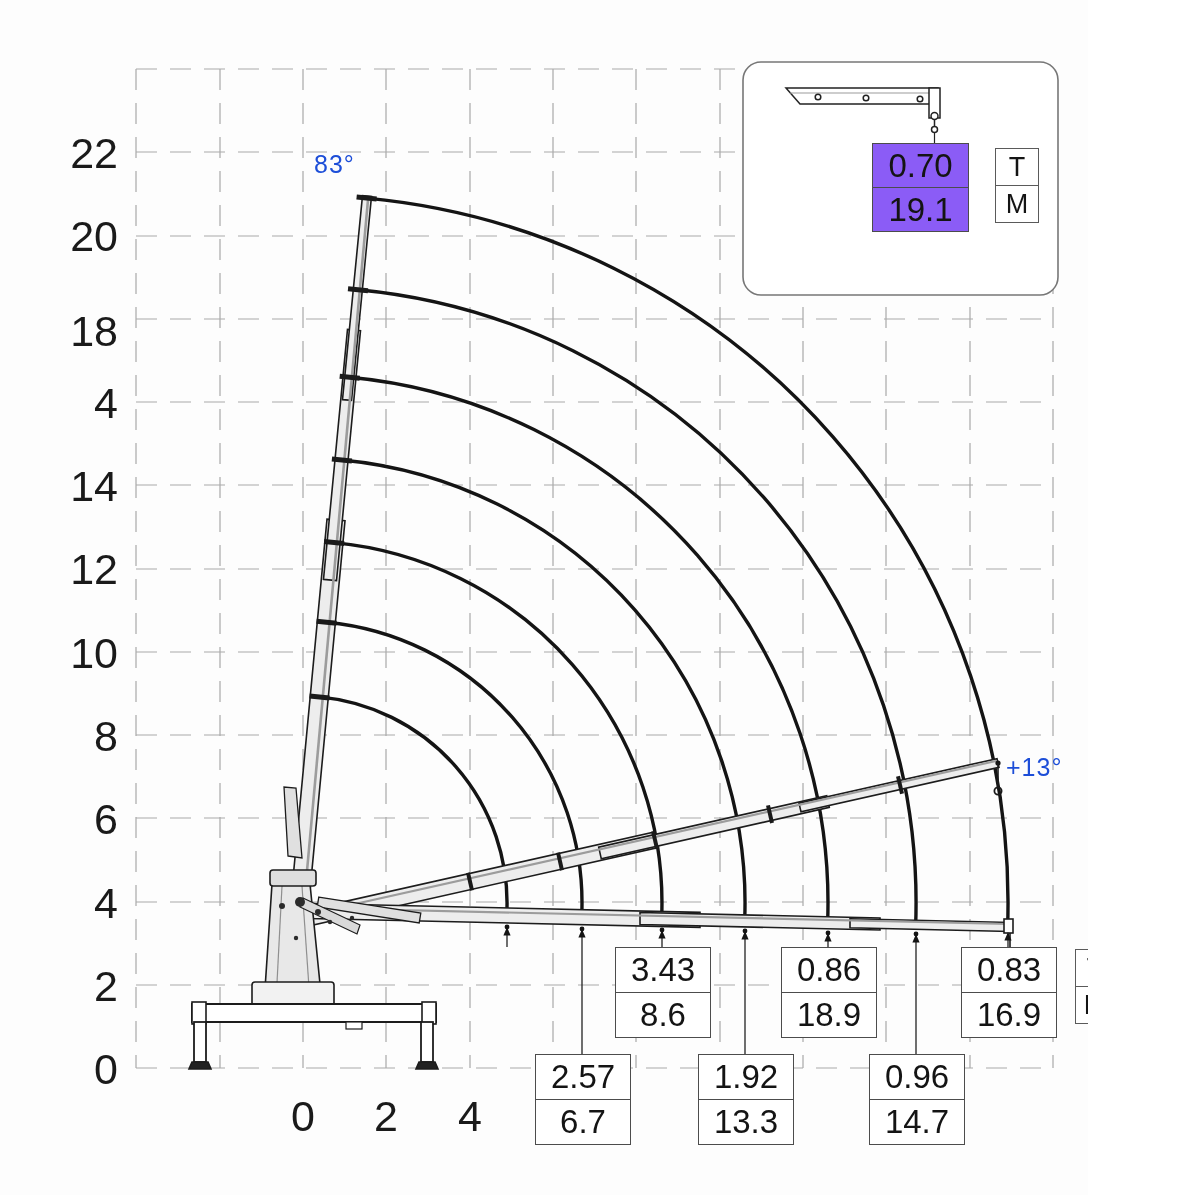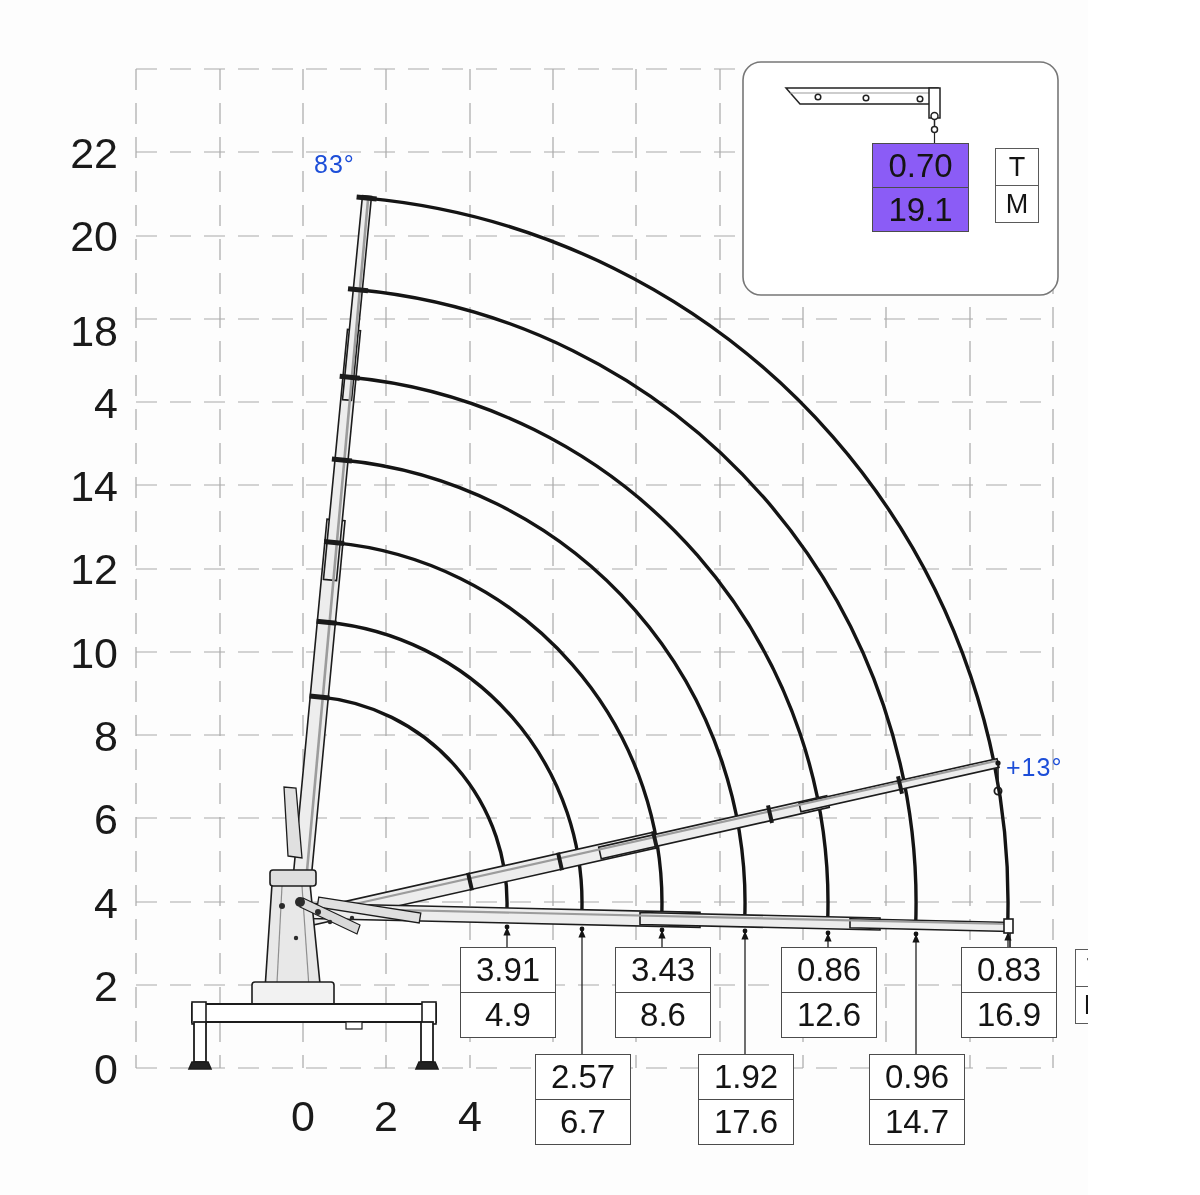--- a/index.html
+++ b/index.html
@@ -195,39 +195,35 @@
   <div class="ytick" style="top:960px">2</div>
   <div class="ytick" style="top:1043px">0</div>
 
   <div class="xtick" style="left:263px">0</div>
   <div class="xtick" style="left:346px">2</div>
   <div class="xtick" style="left:430px">4</div>
 
   <div class="angle" style="left:314px;top:150px">83°</div>
   <div class="angle" style="left:1006px;top:753px">+13°</div>
 
-  <div class="cap-box" style="left:460px;top:947px">
-    <div class="cell">3.91</div>
-    <div class="cell">4.9</div>
-  </div>
   <div class="cap-box" style="left:535px;top:1054px">
     <div class="cell">2.57</div>
     <div class="cell">6.7</div>
   </div>
   <div class="cap-box" style="left:615px;top:947px">
     <div class="cell">3.43</div>
     <div class="cell">8.6</div>
   </div>
   <div class="cap-box" style="left:698px;top:1054px">
     <div class="cell">1.92</div>
-    <div class="cell">17.6</div>
+    <div class="cell">13.3</div>
   </div>
   <div class="cap-box" style="left:781px;top:947px">
     <div class="cell">0.86</div>
-    <div class="cell">12.6</div>
+    <div class="cell">18.9</div>
   </div>
   <div class="cap-box" style="left:869px;top:1054px">
     <div class="cell">0.96</div>
     <div class="cell">14.7</div>
   </div>
   <div class="cap-box" style="left:961px;top:947px">
     <div class="cell">0.83</div>
     <div class="cell">16.9</div>
   </div>
 

